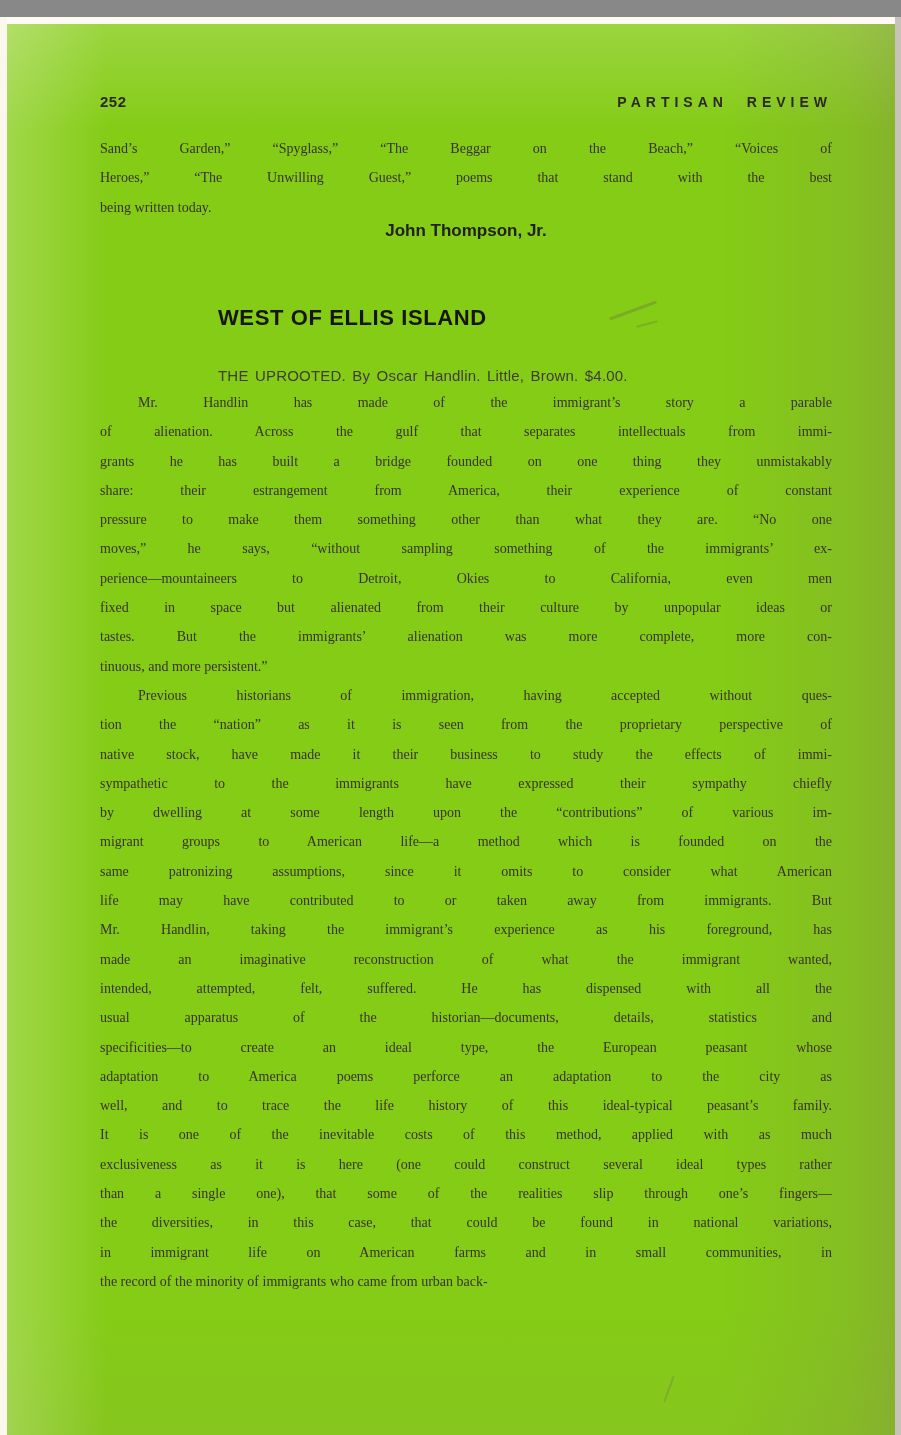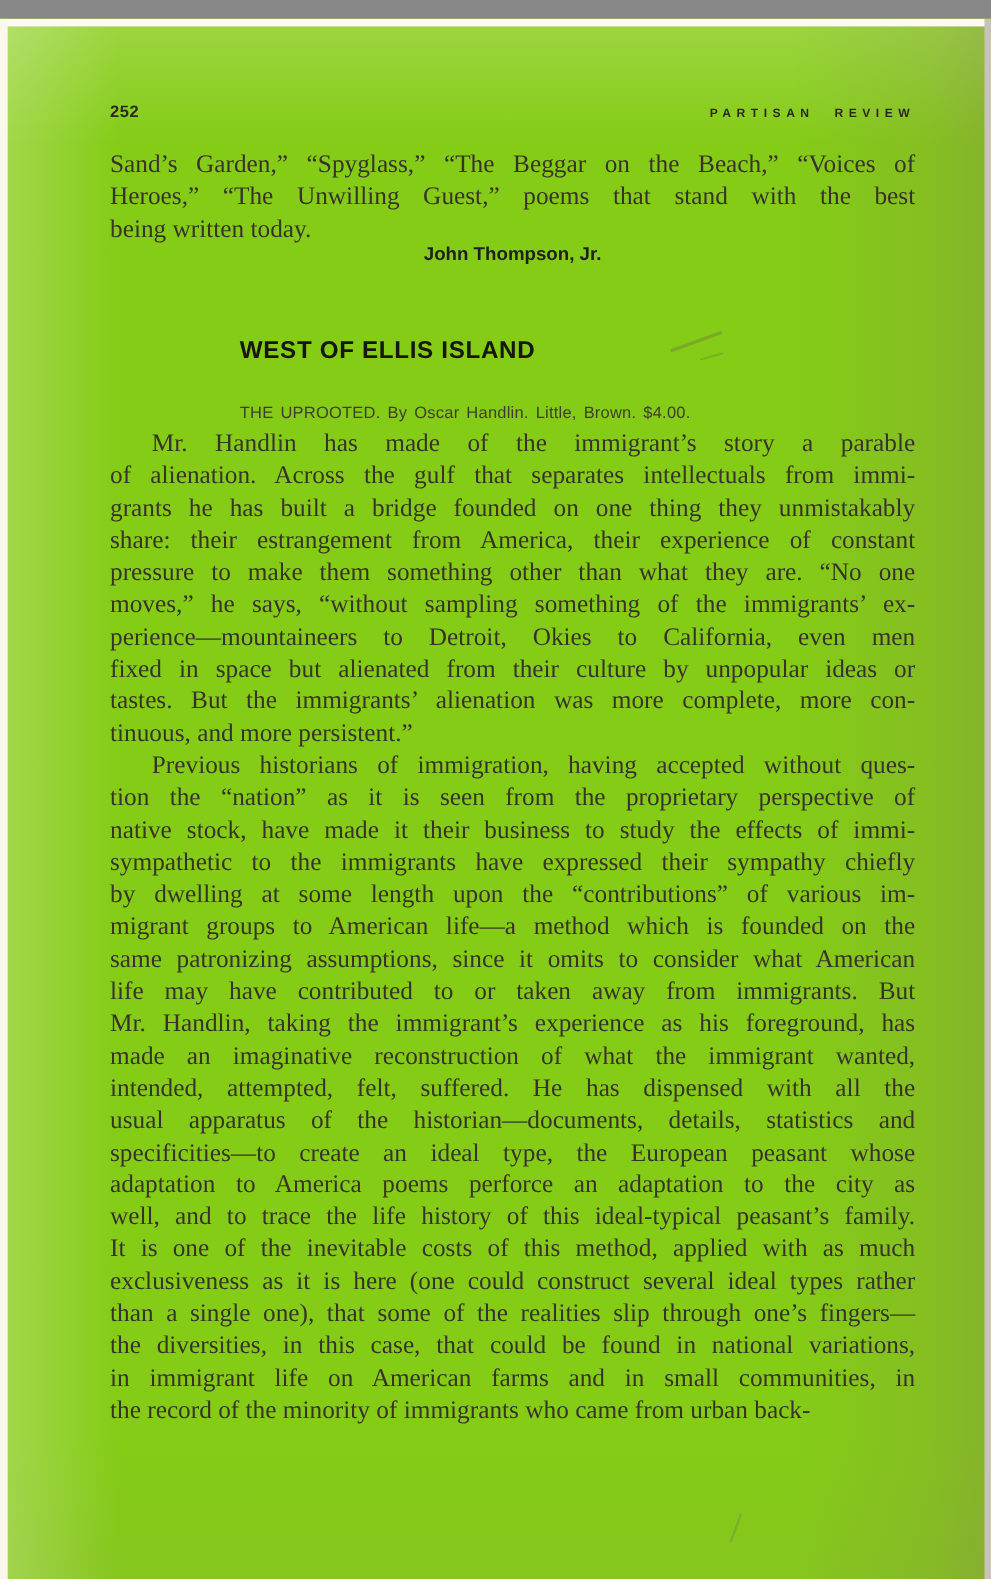--- a/index.html
+++ b/index.html
@@ -40,23 +40,23 @@
     left: 0;
     width: 100%;
     display: flex;
     justify-content: space-between;
     align-items: baseline;
     font-family: "Liberation Sans", sans-serif;
     font-weight: bold;
     color: #2c2925;
   }
   .page-num { font-size: 15px; letter-spacing: 0.5px; }
-  .journal  { font-size: 11px; letter-spacing: 5px; word-spacing: 10px; }
+  .journal  { font-size: 14px; letter-spacing: 5px; word-spacing: 10px; }
 
-  .bodytext { font-size: 23px; line-height: 29.3px; }
+  .bodytext { font-size: 14px; line-height: 29.3px; }
 
   .para-cont { position: absolute; top: 117px; left: 0; width: 100%; }
 
   .tline { text-align: justify; text-align-last: justify; }
   .tline-last { text-align-last: left; }
   .indent-first .tline:first-child { text-indent: 38px; font-family: Liberation Serif, serif; }
 
   .byline {
     position: absolute;
     top: 204px;

